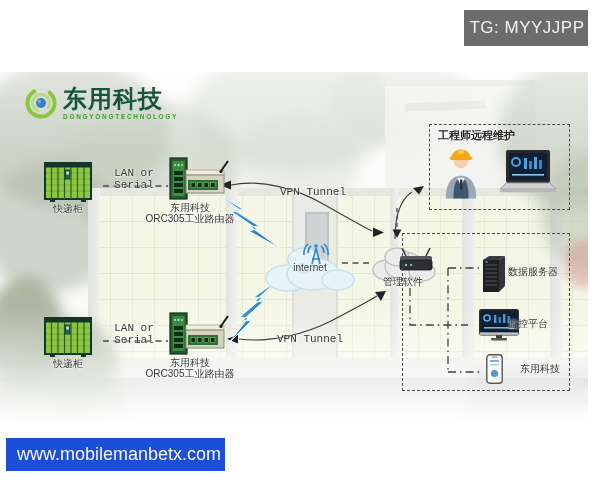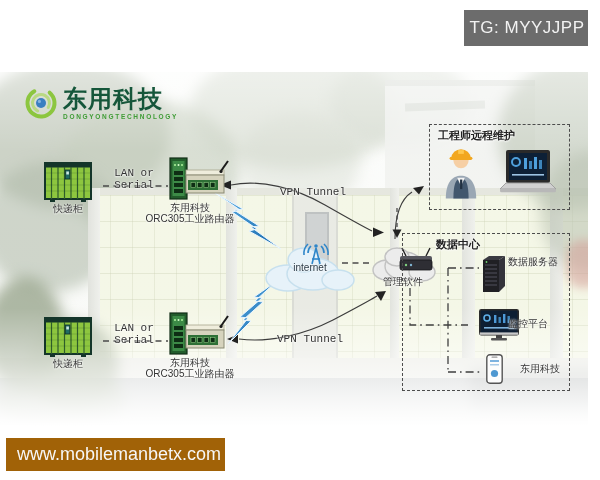--- a/index.html
+++ b/index.html
@@ -40,21 +40,21 @@
   .bush3{left:-5px;top:298px;width:130px;height:62px;background:rgba(120,138,100,.6);}
   .car{left:566px;top:168px;width:36px;height:48px;background:rgba(186,98,88,.55);filter:blur(5px);border-radius:40%;}
   .shade{left:470px;top:298px;width:130px;height:42px;background:rgba(70,75,75,.3);filter:blur(6px);}
   .wash{left:0;top:0;width:600px;height:358px;
         background:linear-gradient(to bottom, rgba(255,255,255,.62) 0%, rgba(255,255,255,.38) 22%,
                    rgba(255,255,255,.38) 66%, rgba(255,255,255,.78) 86%, #ffffff 99%);}
 
   
   .badge{left:464px;top:10px;width:126px;height:36px;background:#6c6c6c;color:#f2f2f2;
          font-size:17px;line-height:36px;text-align:center;letter-spacing:.5px;}
-  .urlbar{left:6px;top:438px;width:219px;height:33px;background:#a16207;color:#f7f7f7;
+  .urlbar{left:6px;top:438px;width:219px;height:33px;background:#1d4ed8;color:#f7f7f7;
           font-size:18px;line-height:33px;padding-left:11px;box-sizing:border-box;white-space:nowrap;}
   .logo{left:24px;top:86px;display:flex;align-items:flex-start;}
   .logo-txt{margin-left:5px;}
   .logo-cn{font-size:24px;font-weight:bold;color:#15563a;letter-spacing:1px;line-height:26px;}
   .logo-sub{font-size:6.5px;font-weight:bold;color:#3f9c35;letter-spacing:1.7px;margin-top:1px;}
 
   
   .lbl{position:absolute;color:#333;text-align:center;
        text-shadow:0 0 2px rgba(255,255,255,.95),0 1px 2px rgba(255,255,255,.9);}
   .s10{font-size:10px;line-height:11px;} .s105{font-size:10px;line-height:12px;}
@@ -314,37 +314,36 @@
     <rect x="24" y="8" width="3" height="11" fill="#4fa0dc"></rect>
     <rect x="29" y="11" width="3" height="8" fill="#3d85bb"></rect>
     <rect x="34" y="7" width="3" height="12" fill="#4fa0dc"></rect>
     <rect x="39" y="10" width="3" height="9" fill="#3d85bb"></rect>
     <rect x="12" y="24" width="32" height="1.6" fill="#9cc4e4"></rect>
     <polygon points="0,39 6,33 50,33 56,39" fill="#d0d0d0" stroke="#a0a0a0" stroke-width="1"></polygon>
     <rect x="0" y="39" width="56" height="3.2" rx="1.5" fill="#b8b8b8"></rect>
   </svg>
 
   <div class="dbox" style="left:402px;top:233px;width:166px;height:156px"></div>
-  <div class="lbl boxtitle left" style="left:436px;top:237px;width:80px">数据中心</div>
 
   <svg class="icon" style="left:481px;top:255px" width="26" height="38" viewBox="0 0 26 38">
     <polygon points="2,5 8,1 24,1 18,5" fill="#3a3a42"></polygon>
     <polygon points="18,5 24,1 24,31 18,37" fill="#33333b"></polygon>
     <rect x="2" y="5" width="16" height="32" fill="#202024"></rect>
     <g stroke="#4a4a54" stroke-width="1.2">
       <line x1="4" y1="10" x2="16" y2="10"></line>
         <line x1="4" y1="14" x2="16" y2="14"></line>
       <line x1="4" y1="18" x2="16" y2="18"></line>
         <line x1="4" y1="22" x2="16" y2="22"></line>
       <line x1="4" y1="26" x2="16" y2="26"></line>
         <line x1="4" y1="30" x2="16" y2="30"></line>
     </g>
     <circle cx="5.5" cy="7" r=".9" fill="#6fd16f"></circle>
   </svg>
-  <div class="lbl s10 left" style="left:508px;top:256px;width:60px">数据服务器</div>
+  <div class="lbl s10 left" style="left:508px;top:266px;width:60px">数据服务器</div>
 
   <svg class="icon" style="left:479px;top:309px" width="40" height="32" viewBox="0 0 40 32">
     <rect x="0.8" y="0.8" width="38.4" height="25" rx="1.5" fill="#0e1f33" stroke="#2b2b2b" stroke-width="1.6"></rect>
     <circle cx="8" cy="9" r="3" fill="none" stroke="#5fb0e8" stroke-width="1.6"></circle>
     <rect x="15" y="6" width="2.4" height="8" fill="#4e9ad8"></rect>
     <rect x="19.5" y="8" width="2.4" height="6" fill="#3d85bb"></rect>
     <rect x="24" y="5" width="2.4" height="9" fill="#4e9ad8"></rect>
     <rect x="28.5" y="7" width="2.4" height="7" fill="#3d85bb"></rect>
     <rect x="5" y="18" width="30" height="1.6" fill="#7fb3dd"></rect>
     <rect x="0.8" y="23.4" width="38.4" height="2.4" fill="#c9c9c9"></rect>

